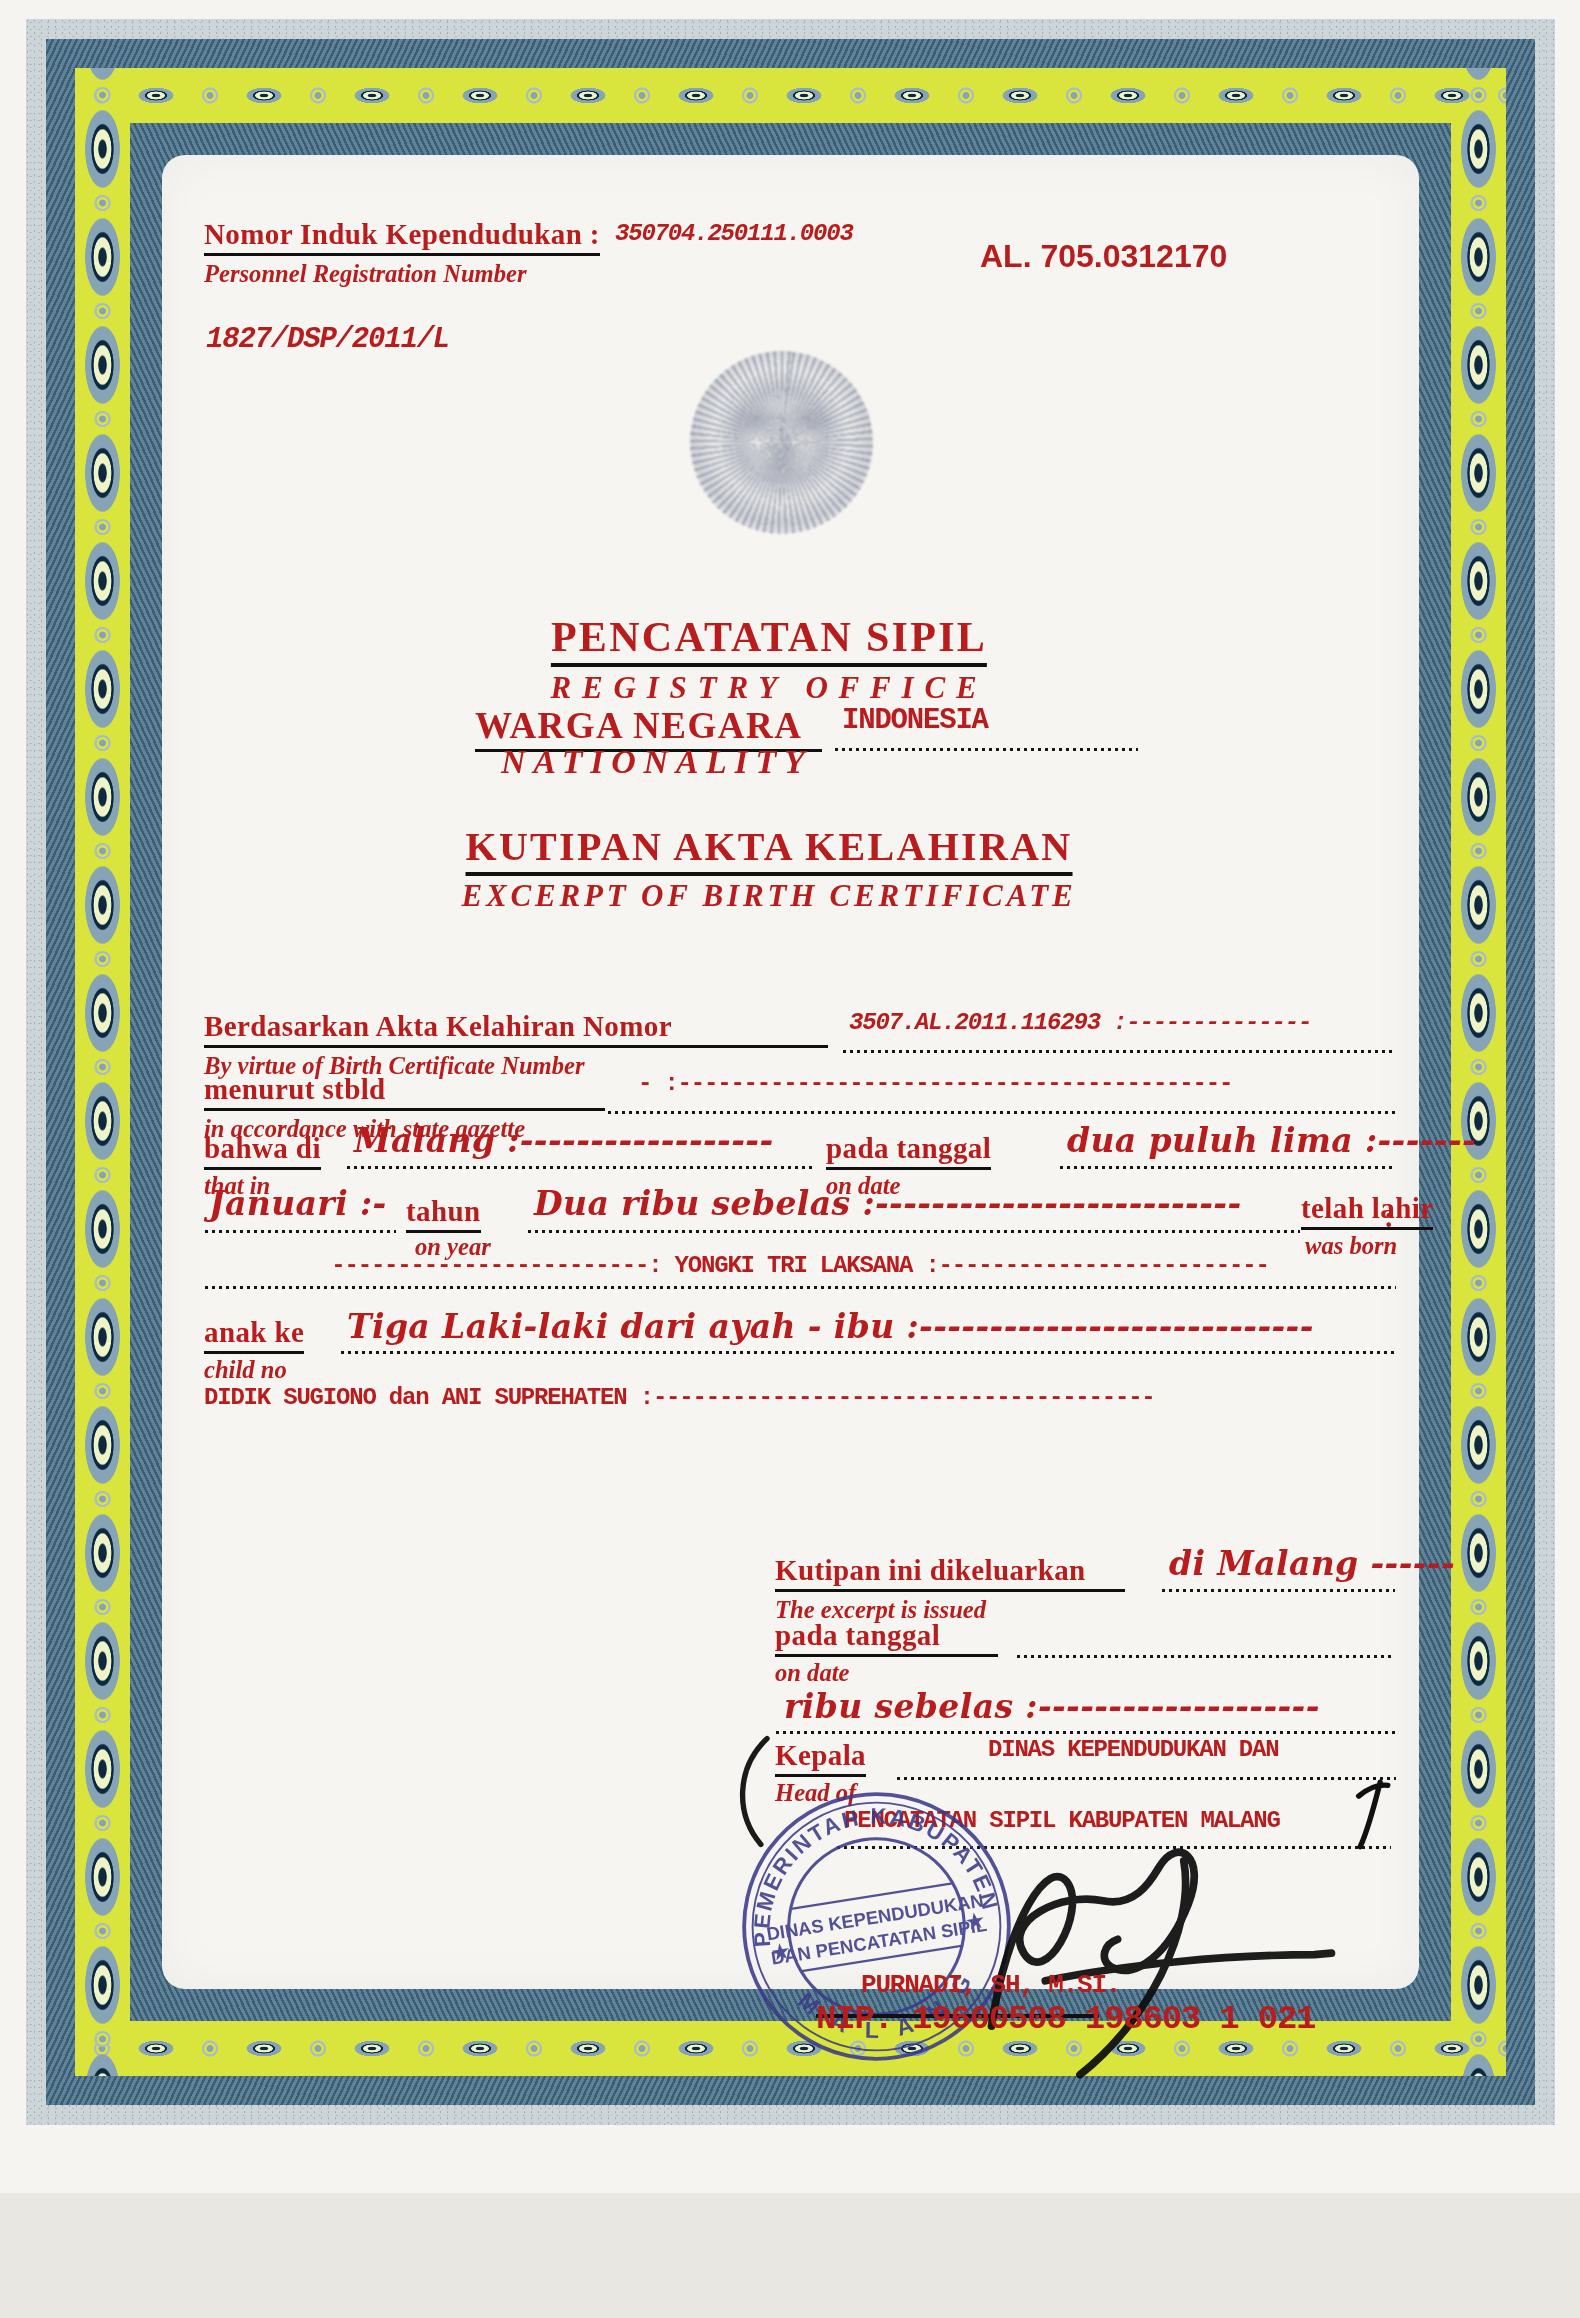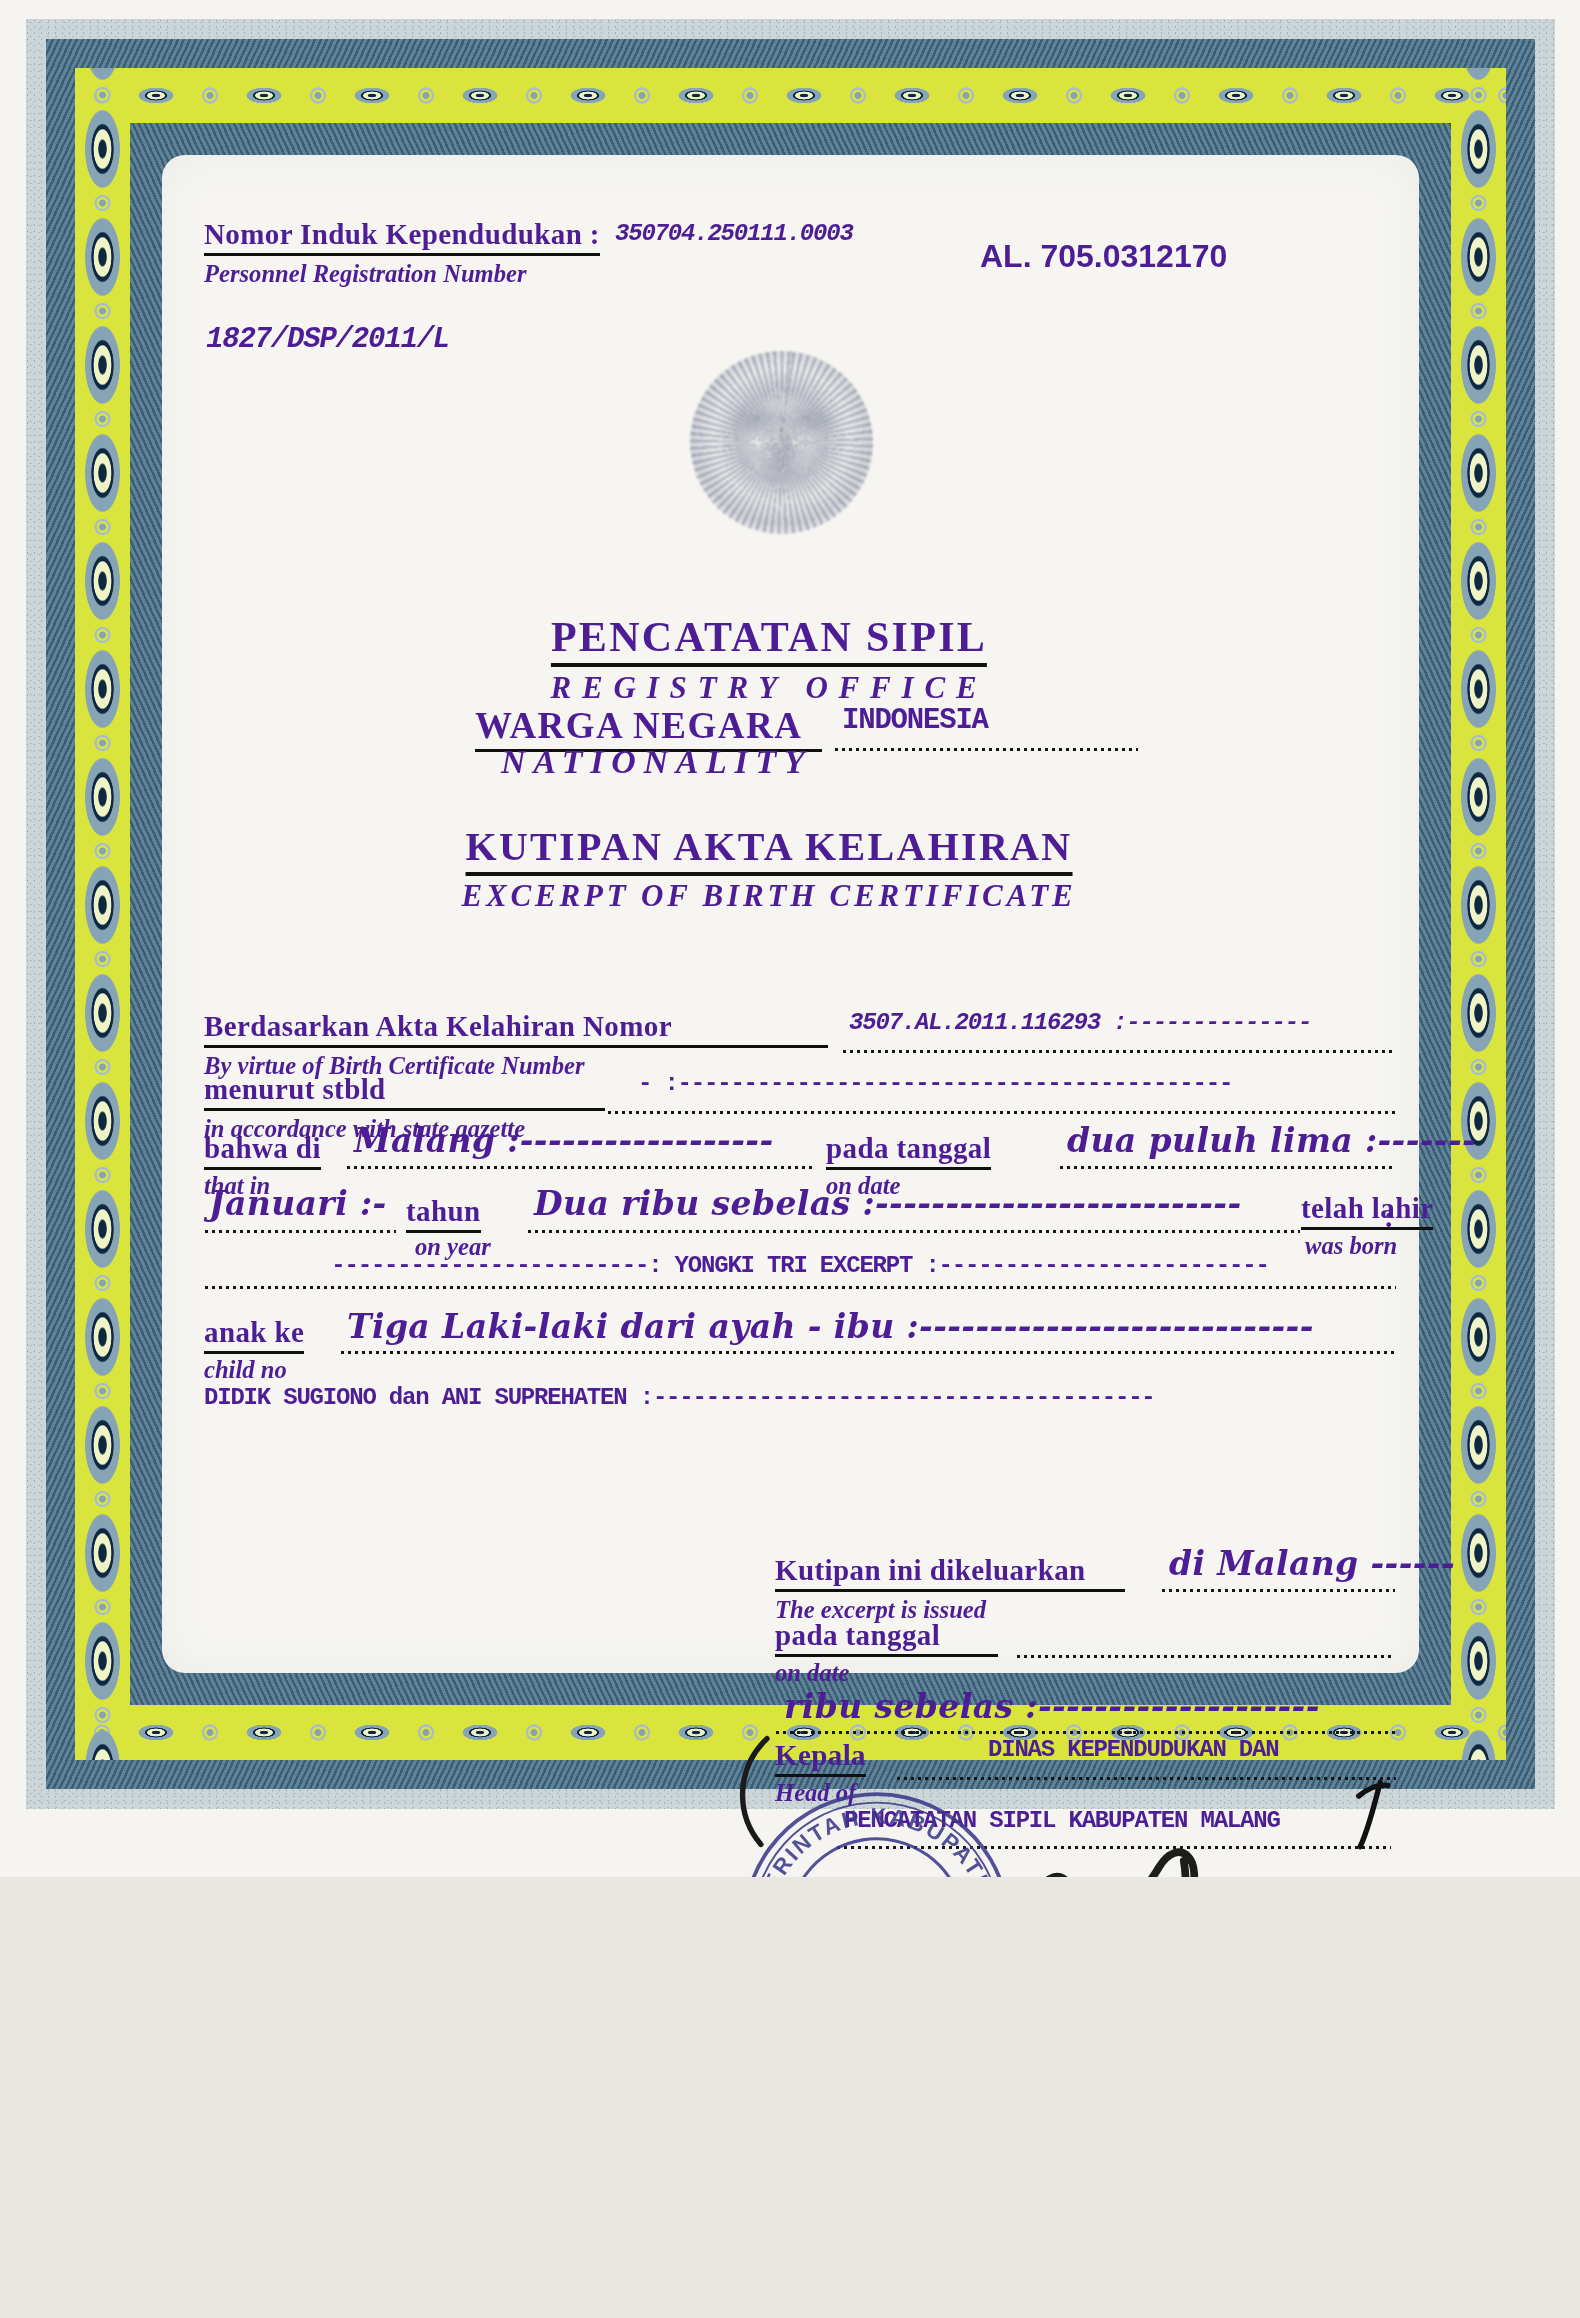--- a/index.html
+++ b/index.html
@@ -1,17 +1,17 @@
 <!DOCTYPE html>
 <html style="font-size:12.3px"><head>
 <meta charset="utf-8">
 <style>
   html,body{margin:0;padding:0;background:#e9e7e2;}
-  .page{position:relative;width:1581px;height:1877px;background:#f5f4f0;overflow:hidden;
-        font-family:"Liberation Serif",serif;color:#4c1d95;}
+  .page{position:relative;width:1581px;height:2193px;background:#f5f4f0;overflow:hidden;
+        font-family:"Liberation Serif",serif;color:#b91c1c;}
   .abs{position:absolute;}
 
   
   .f-speckle{position:absolute;left:26px;top:18.5px;right:26px;bottom:68px;background:#ccd5d8;
     background-image:radial-gradient(circle 1.2px at 1.5px 1.5px,#9fabae 70%,rgba(0,0,0,0) 71%),
                      radial-gradient(circle 1.1px at 4.6px 3.8px,#aab5b8 70%,rgba(0,0,0,0) 71%);
     background-size:7px 6.2px,8.5px 7px;}
   .f-blue1{position:absolute;inset:20px;background:#53798f;
     background-image:repeating-linear-gradient(115deg,rgba(20,46,68,.38) 0 2.3px,rgba(136,166,186,.22) 2.3px 5.4px);}
   .f-yellow{position:absolute;inset:29px;background:#d9e53c;}
@@ -126,21 +126,21 @@
   <div class="abs script" style="left:209px;top:1184px;">Januari :-</div>
   <div class="abs dots" style="left:204px;top:1229px;width:192px;"></div>
   <div class="abs lbl" style="left:406px;top:1195px;"><span class="ul">tahun</span></div>
   <div class="abs script" style="left:534px;top:1184px;">Dua ribu sebelas :--------------------------</div>
   <div class="abs dots" style="left:527px;top:1229px;width:773px;"></div>
   <div class="abs lbl" style="left:1301px;top:1192px;"><span class="ul">telah lahir</span></div>
   <div class="abs lbl" style="left:1384px;top:1201px;">:</div>
   <div class="abs eng" style="left:415px;top:1233px;">on year</div>
   <div class="abs eng" style="left:1305px;top:1232px;">was born</div>
 
-  <div class="abs typed" style="left:204px;top:1252px;width:1192px;text-align:center;">------------------------: YONGKI TRI EXCERPT :-------------------------</div>
+  <div class="abs typed" style="left:204px;top:1252px;width:1192px;text-align:center;">------------------------: YONGKI TRI LAKSANA :-------------------------</div>
   <div class="abs dots" style="left:204px;top:1285px;width:1192px;"></div>
 
   <div class="abs lbl" style="left:204px;top:1316px;"><span class="ul">anak ke</span></div>
   <div class="abs script" style="left:347px;top:1307px;">Tiga Laki-laki dari ayah - ibu :----------------------------</div>
   <div class="abs dots" style="left:340px;top:1350px;width:1056px;"></div>
   <div class="abs eng" style="left:204px;top:1356px;">child no</div>
 
   <div class="abs typed" style="left:204px;top:1384px;">DIDIK SUGIONO dan ANI SUPREHATEN :--------------------------------------</div>
 
   <div class="abs lbl" style="left:775px;top:1554px;"><span class="ul" style="width:350px;">Kutipan ini dikeluarkan</span></div>

